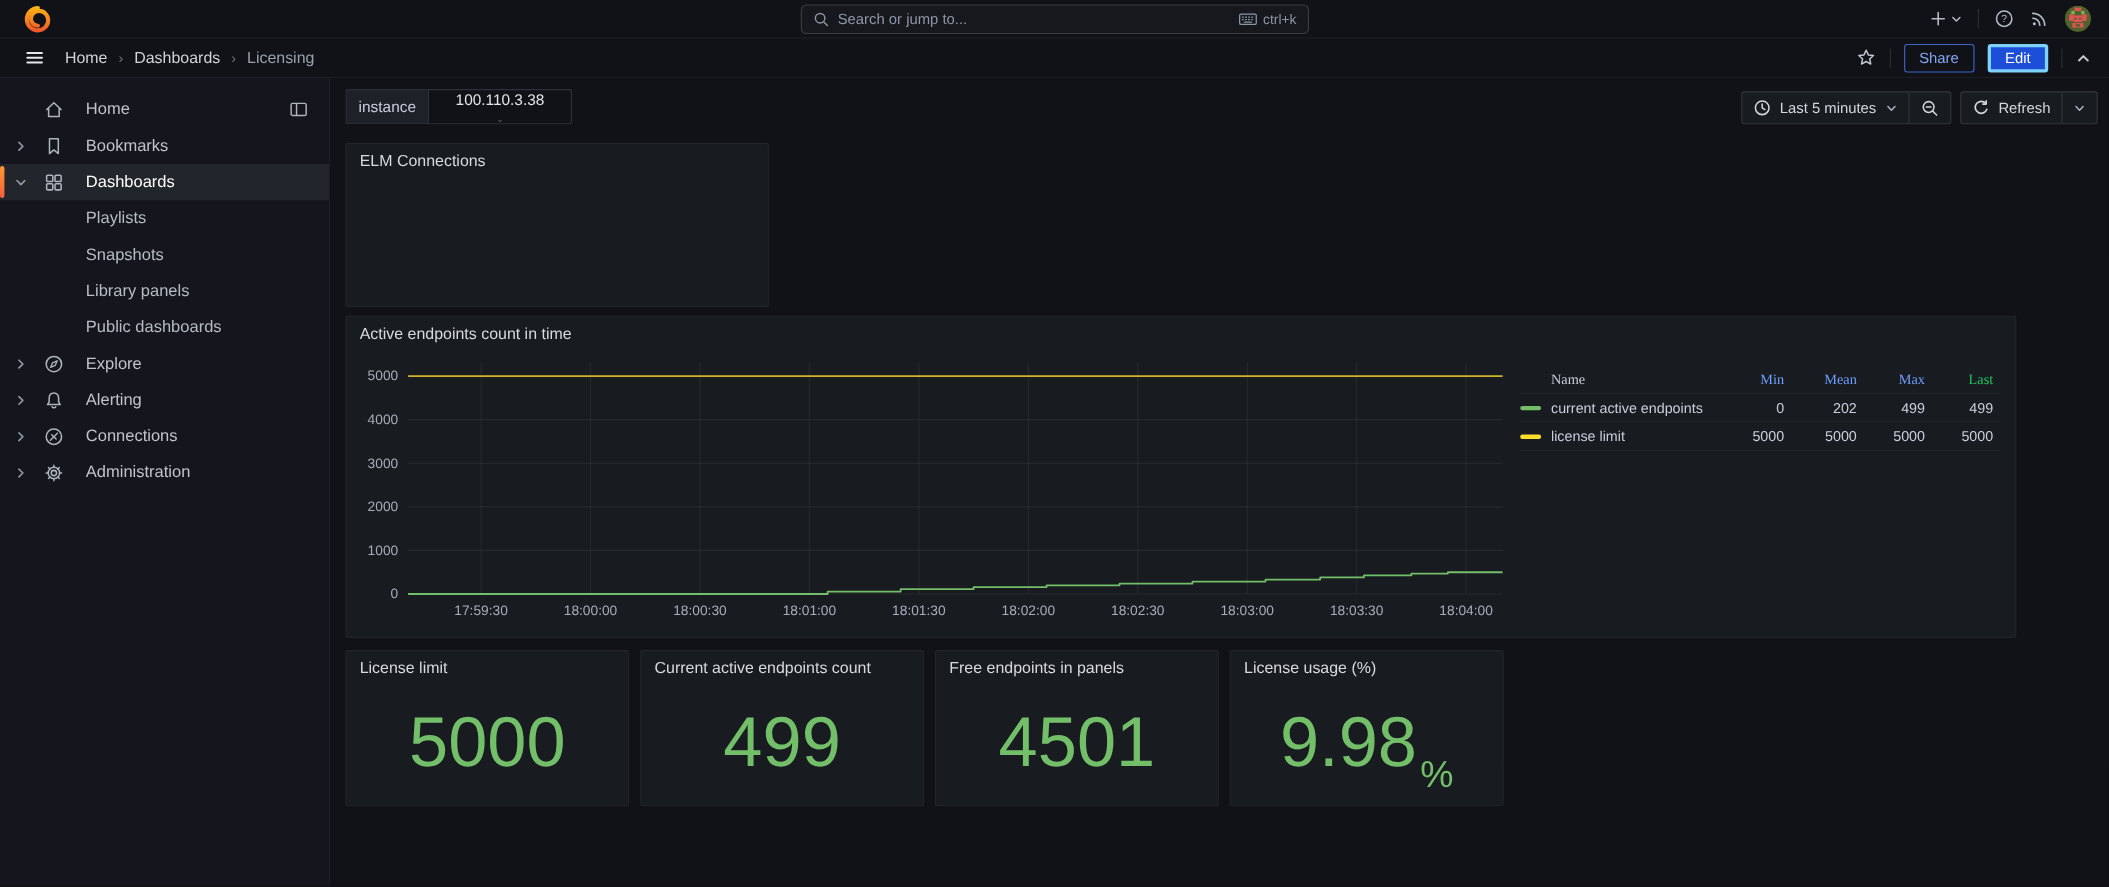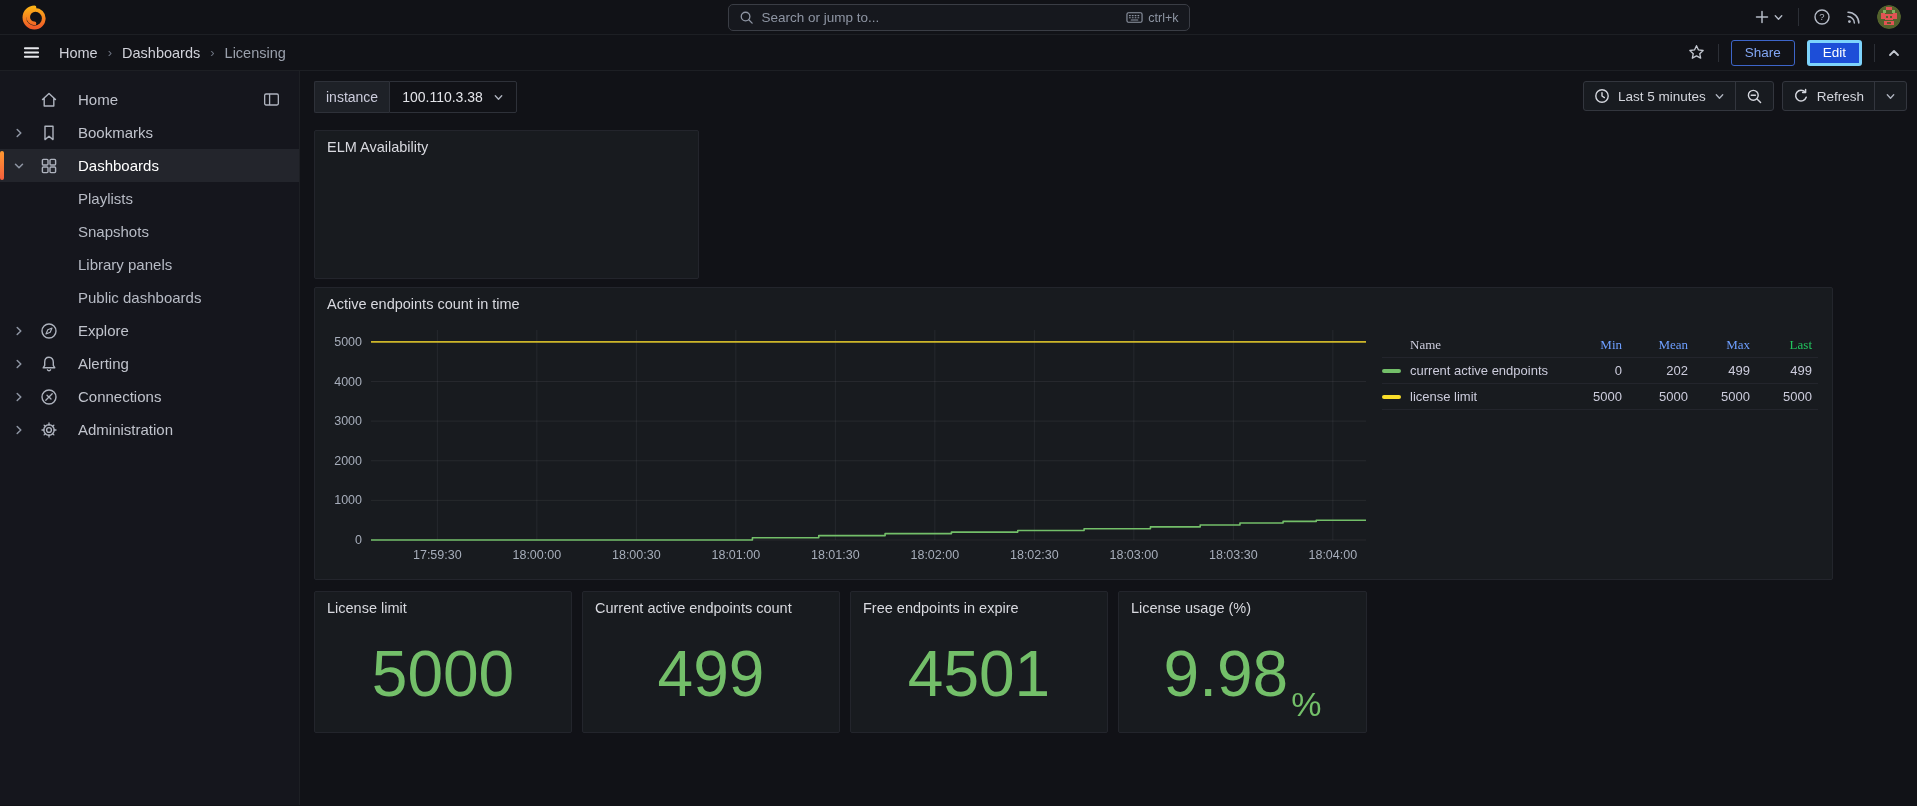--- a/index.html
+++ b/index.html
@@ -45,26 +45,26 @@
   .side-item .ic { width:24px; margin-right:15px; display:flex; color:#aeb3be; }
   .side-item .lbl { flex:1; }
   .side-item.sub { padding-left:78px; color:#b7bbc5; }
   .side-item.active { background:#23252c; color:#ffffff; }
   .side-item.active::before { content:""; position:absolute; left:0; top:2px; bottom:2px;
     width:4px; border-radius:2px; background:linear-gradient(180deg,#ff9830,#f55f3e); }
   .side-item .trail { margin-left:auto; margin-right:18px; color:#aeb3be; display:flex; }
 
   
   .main { flex:1; padding:10px 10px 0 14px; background:#111217; }
-  .controls { display:flex; align-items:flex-start; height:32px; }
+  .controls { display:flex; align-items:flex-end; height:32px; }
   .var-group { display:flex; height:32px; font-size:14px; }
   .var-label { background:#1e2127; border:1px solid #2e3139; border-right:none;
     border-radius:2px 0 0 2px; display:flex; align-items:center; padding:0 11px; color:#ccccdc; }
   .var-value { background:#111217; border:1px solid #2e3139; border-radius:0 2px 2px 0;
-    display:flex; align-items:center; gap:10px; padding:0 12px; color:#e3e4e9; cursor:pointer; font-weight:500;}
+    display:flex; align-items:center; gap:10px; padding:0 24px; color:#e3e4e9; cursor:pointer; font-weight:500;flex-direction:column;}
   .controls-right { margin-left:auto; display:flex; align-items:center; gap:8px; }
   .ctl-group { display:flex; height:30px; border:1px solid #33363e; border-radius:3px;
     background:#181b20; overflow:hidden; }
   .ctl-seg { display:flex; align-items:center; gap:8px; padding:0 10px; font-size:13.5px;
     color:#d4d6dd; cursor:pointer; font-weight:500; }
   .ctl-seg + .ctl-seg { border-left:1px solid #33363e; }
 
   .dash { width:1520px; margin-top:17px; }
   .panel { background:#181b1f; border:1px solid #23252c; border-radius:2px; }
   .panel-title { font-size:14.5px; color:#d8d9df; padding:8px 12px 0 12px; cursor:pointer; }
@@ -370,21 +370,21 @@
             </svg>
           </span>
         </div>
       </div>
     </div>
 
     <div class="dash">
 
       <div class="row1">
         <div class="panel p-elm">
-          <div class="panel-title">ELM Availability</div>
+          <div class="panel-title">ELM Connections</div>
         </div>
       </div>
 
       <div class="row2">
         <div class="panel p-chart">
           <div class="panel-title">Active endpoints count in time</div>
           <div class="chart-body">
             <svg id="ts-chart" class="chart-svg" viewBox="0 0 1063 250">
                 <line x1="52" x2="1047" y1="224" y2="224" stroke="rgba(204,204,220,0.08)" stroke-width="1"></line>
                 <text x="43" y="228" text-anchor="end" fill="#a6adba" font-size="12.5" font-family="Liberation Sans, sans-serif">0</text>
@@ -451,21 +451,21 @@
       <div class="row3">
         <div class="panel p-stat w258">
           <div class="panel-title">License limit</div>
           <div class="stat-big v-num">5000</div>
         </div>
         <div class="panel p-stat w258">
           <div class="panel-title">Current active endpoints count</div>
           <div class="stat-big v-num">499</div>
         </div>
         <div class="panel p-stat w258">
-          <div class="panel-title">Free endpoints in expire</div>
+          <div class="panel-title">Free endpoints in panels</div>
           <div class="stat-big v-num">4501</div>
         </div>
         <div class="panel p-stat w249">
           <div class="panel-title">License usage (%)</div>
           <div class="stat-big">
             <span class="v-num">9.98</span>
               <span class="stat-suffix">%</span>
           </div>
         </div>
       </div>

